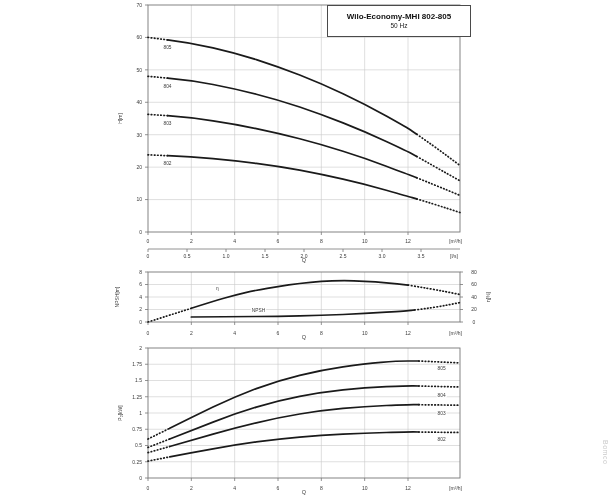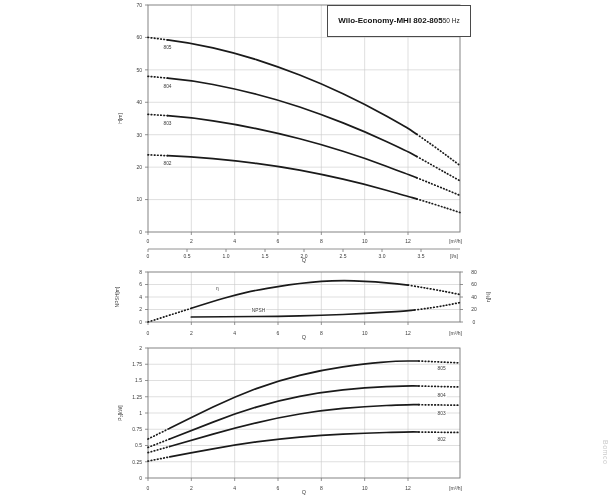--- a/index.html
+++ b/index.html
@@ -8,21 +8,21 @@
     font-family:"Liberation Sans","DejaVu Sans",sans-serif;
   }
   #chart-canvas{position:absolute;left:0;top:0;}
   #chart-canvas text{
     font-family:"Liberation Sans","DejaVu Sans",sans-serif;
     fill:#3a3a3a;
   }
   .title-box{
     position:absolute;left:327px;top:5px;width:142px;height:30px;
     border:1px solid #4a4a4a;background:#ffffff;
-    display:flex;flex-direction:row;align-items:center;justify-content:center;
+    display:flex;flex-direction:column;align-items:center;justify-content:center;
     z-index:2;
   }
   .title-box .t1{font-size:8px;font-weight:bold;color:#111;line-height:10px;white-space:nowrap;}
   .title-box .t2{font-size:6.5px;color:#222;line-height:8px;}
   .watermark{
     position:absolute;right:3px;top:440px;
     writing-mode:vertical-rl;
     font-size:7px;color:#c9c9c9;letter-spacing:0.5px;
   }
 </style>

